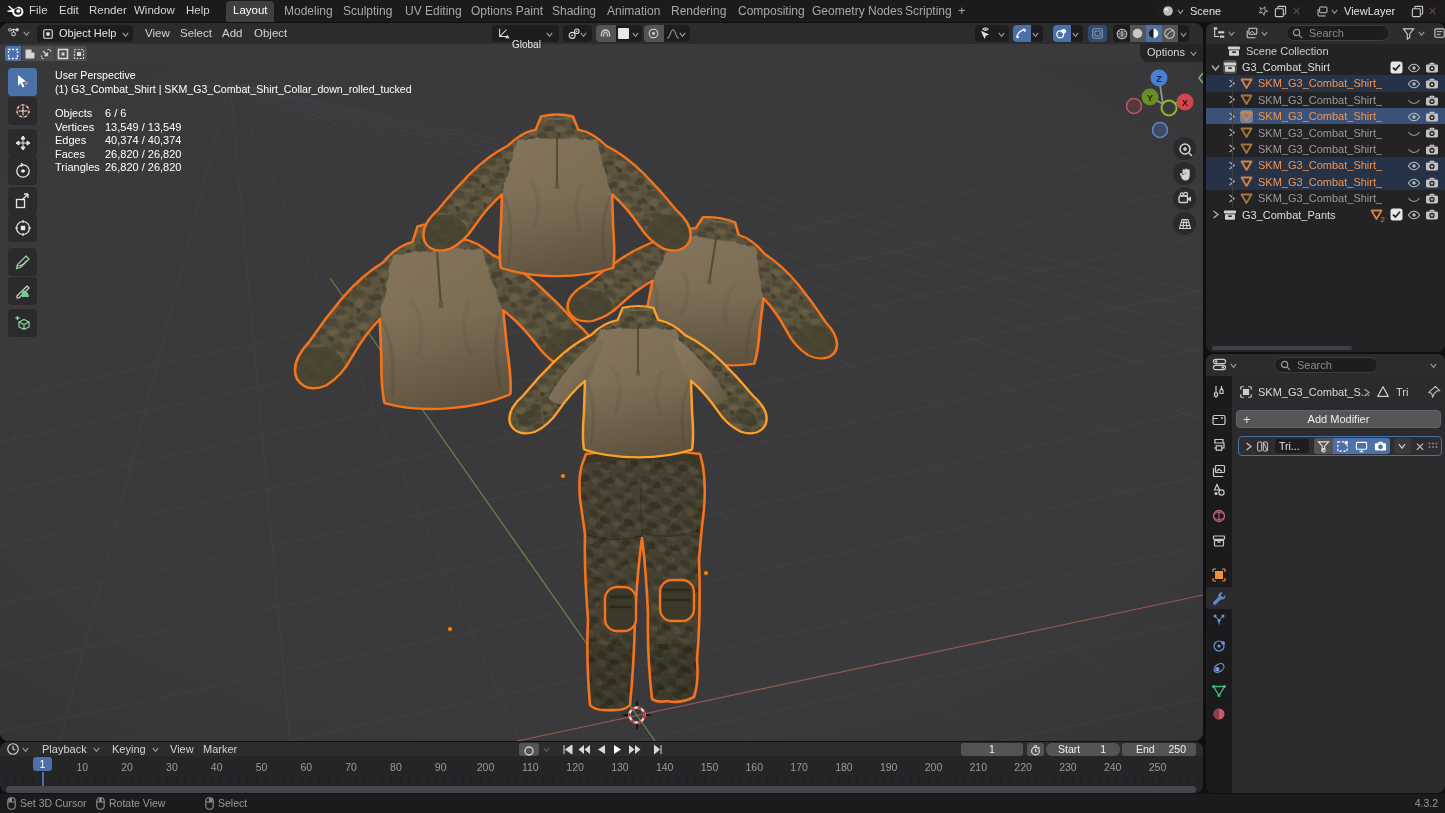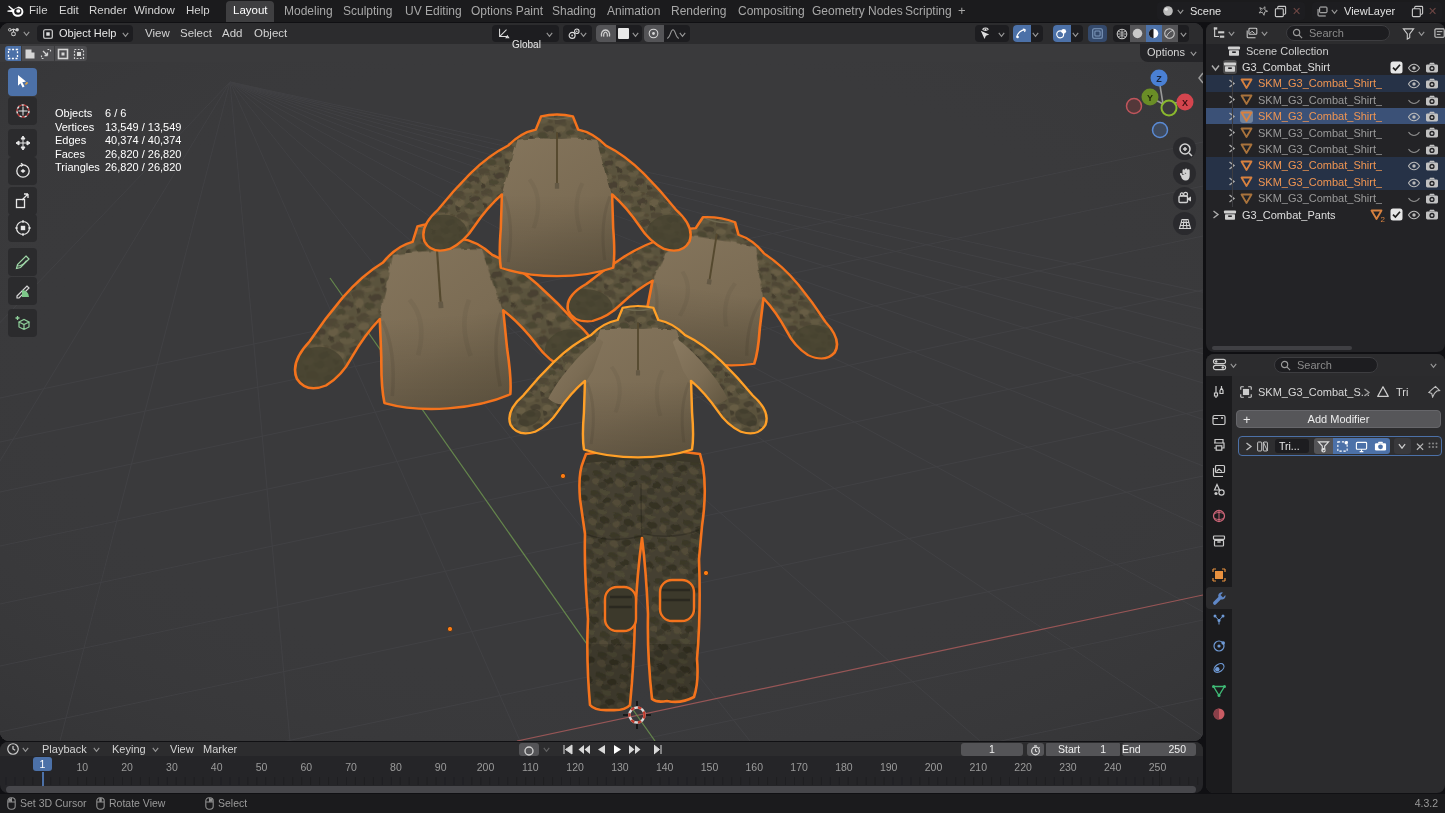--- a/index.html
+++ b/index.html
@@ -381,20 +381,22 @@
         <rect x="2.5" y="2.5" width="9" height="9" fill="none" stroke="#d6d6d6" stroke-width="1.6"></rect>
         <rect x="5.5" y="5.5" width="3" height="3" fill="#d6d6d6"></rect>
       </svg>
     </span>
     <span class="abs" style="left:71.4px;top:23px;width:16px;height:15px;background:#4d4d50;border-radius:0 3px 3px 0;display:flex;align-items:center;justify-content:center">
       <svg width="14" height="14" viewBox="0 0 14 14">
         <rect x="2.5" y="2.5" width="9" height="9" fill="none" stroke="#d6d6d6" stroke-width="1.2" stroke-dasharray="1.8 1.5"></rect>
         <rect x="5" y="5" width="4" height="4" fill="#d6d6d6"></rect>
       </svg>
     </span>
+    <div class="vstat" style="left:55px;top:45px;font-size:10.6px;line-height:14px">User Perspective
+(1) G3_Combat_Shirt | SKM_G3_Combat_Shirt_Collar_down_rolled_tucked</div>
 <div class="vstat" style="left:55px;top:84px">Objects
 Vertices
 Edges
 Faces
 Triangles</div>
 <div class="vstat" style="left:105px;top:84px">6 / 6
 13,549 / 13,549
 40,374 / 40,374
 26,820 / 26,820
 26,820 / 26,820</div>
@@ -528,22 +530,22 @@
 <path d="M42 1 35 5.5 42 10Z" fill="#d9d9d9"></path>
 <path d="M51 1 58 5.5 51 10Z" fill="#fff"></path>
 <path d="M66 1l5.5 4.5L66 10ZM72 1l5.5 4.5L72 10Z" fill="#d9d9d9"></path>
 <path d="M91 1 96.5 5.5 91 10M98 1v9" fill="#d9d9d9" stroke="#d9d9d9" stroke-width="1"></path>
 </svg>
     <span class="abs" style="left:961px;top:1px;width:62px;height:13px;background:#545457;border-radius:3px;text-align:center;font-size:10.5px;color:#f0f0f0;line-height:13px">1</span>
 <span class="abs" style="left:1027px;top:1px;width:17px;height:13px;background:#545457;border-radius:3px"><svg width="11" height="11" viewBox="0 0 12 12" style="margin:1px 3px">
         <circle cx="6" cy="6.5" r="4.2" fill="none" stroke="#dcdcdc" stroke-width="1.3"></circle>
         <path d="M6 4v2.5l1.8 1M4.5 1h3M9.5 2.5l1 1" stroke="#dcdcdc" stroke-width="1.2" fill="none"></path>
       </svg></span>
-<span class="abs" style="left:1046px;top:1px;width:74px;height:13px;background:#545457;border-radius:1px;font-size:10.5px;color:#f0f0f0;line-height:13px"><span style="margin-left:12px">Start</span><span style="position:absolute;right:14px">1</span></span>
-<span class="abs" style="left:1122px;top:1px;width:74px;height:13px;background:#545457;border-radius:3px;font-size:10.5px;color:#f0f0f0;line-height:13px"><span style="">End</span><span style="position:absolute;right:10px">250</span></span>
+<span class="abs" style="left:1046px;top:1px;width:74px;height:13px;background:#545457;border-radius:6px;font-size:10.5px;color:#f0f0f0;line-height:13px"><span style="margin-left:12px">Start</span><span style="position:absolute;right:14px">1</span></span>
+<span class="abs" style="left:1122px;top:1px;width:74px;height:13px;background:#545457;border-radius:3px;font-size:10.5px;color:#f0f0f0;line-height:13px"><span style="margin-left:14px">End</span><span style="position:absolute;right:10px">250</span></span>
 <div class="abs" style="left:0;top:14px;width:1203px;height:37px">
       <span class="rn" style="left:62.3px">10</span>
       <span class="rn" style="left:107.1px">20</span>
       <span class="rn" style="left:151.9px">30</span>
       <span class="rn" style="left:196.7px">40</span>
       <span class="rn" style="left:241.5px">50</span>
       <span class="rn" style="left:286.3px">60</span>
       <span class="rn" style="left:331.1px">70</span>
       <span class="rn" style="left:375.9px">80</span>
       <span class="rn" style="left:420.7px">90</span>

